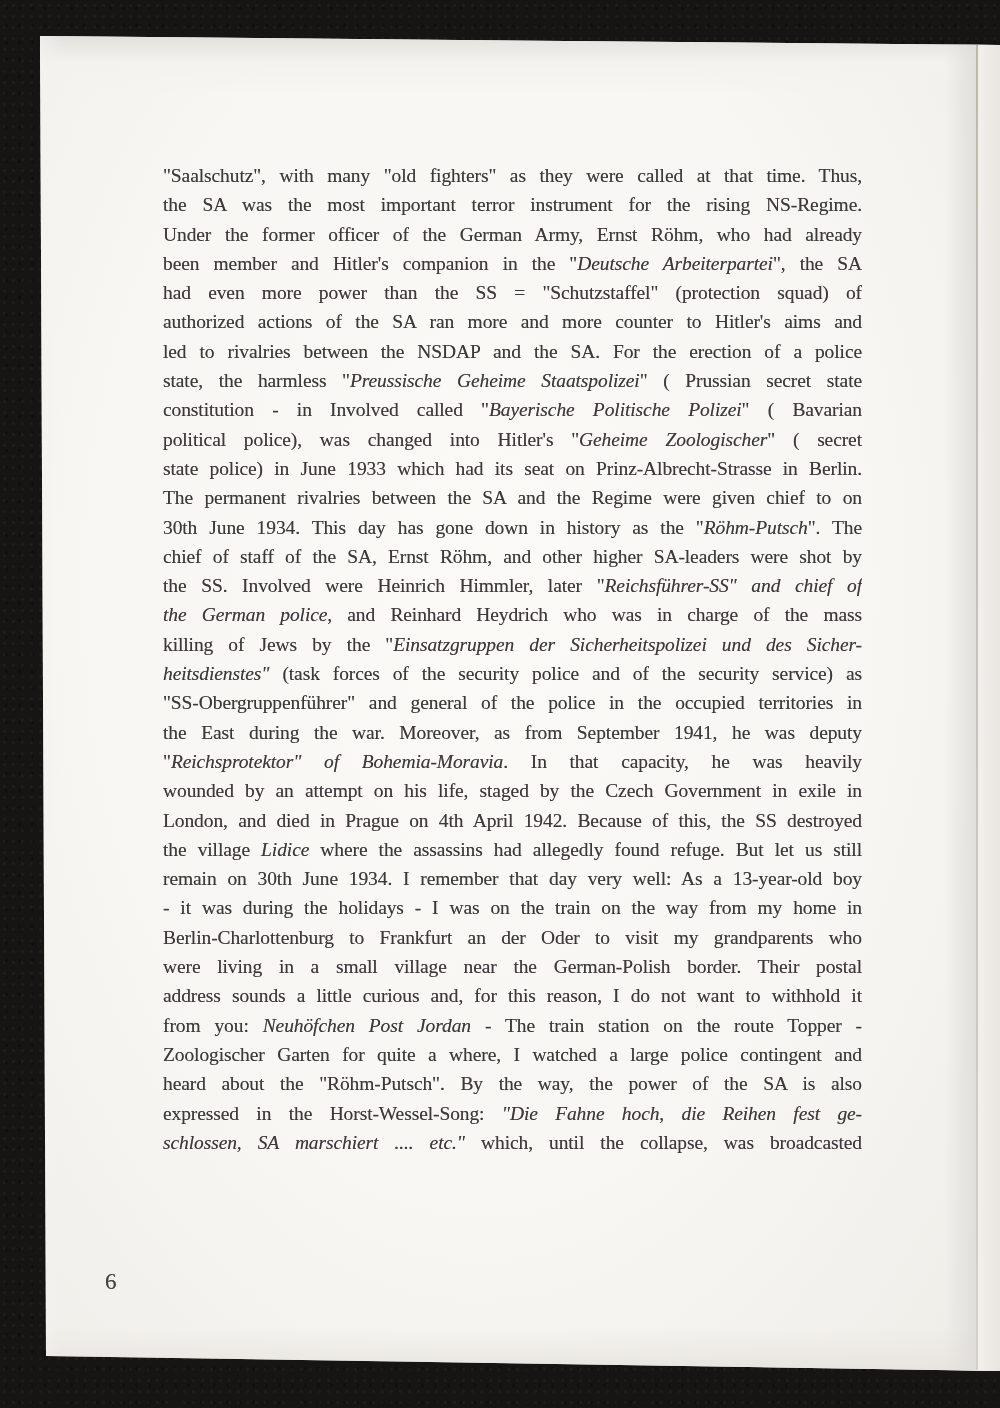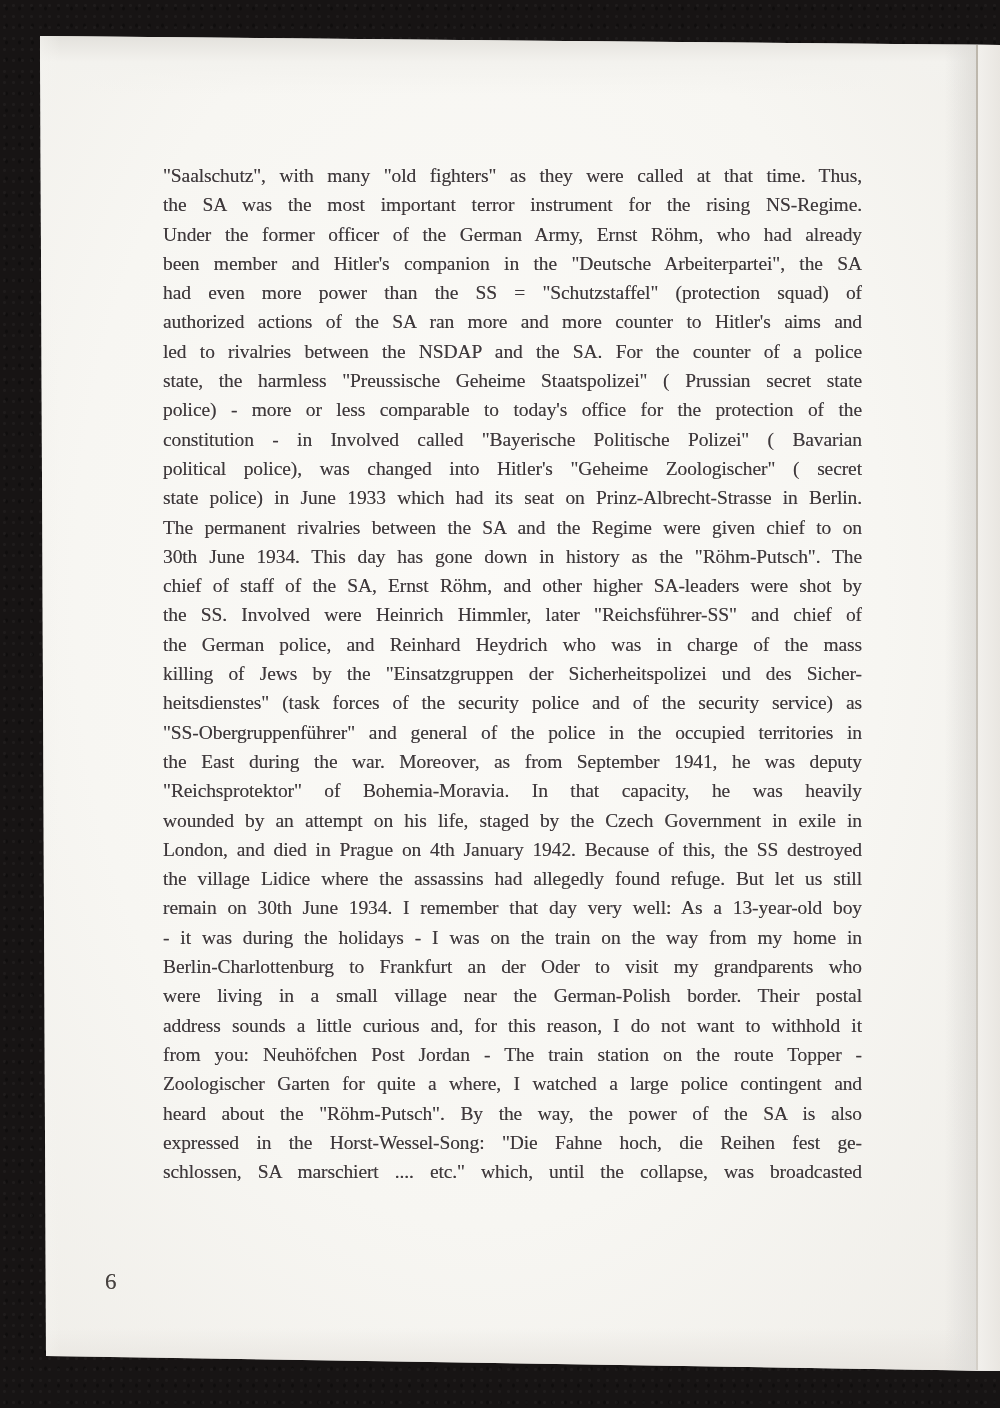--- a/index.html
+++ b/index.html
@@ -41,21 +41,21 @@
     letter-spacing: -0.1px;
     text-shadow: 0 0 0.5px rgba(62,56,59,0.55);
   }
   .line {
     text-align: justify;
     -moz-text-align-last: justify;
     text-align-last: justify;
     white-space: normal;
     overflow: hidden;
   }
-  .it { }
+  .it { font-style: italic; }
   .page-number {
     position: absolute; left: 105px; top: 1269px;
     font-family: "Liberation Serif", "DejaVu Serif", serif;
     font-size: 23px; color: #46413f;
     text-shadow: 0 0 0.5px rgba(70,65,63,0.5);
   }
 </style>
 </head>
 <body>
 
@@ -63,38 +63,37 @@
   <div class="page">
     <div class="crease-shade"></div>
     <div class="crease"></div>
     <div class="text-block">
         <div class="line"><span>"Saalschutz", with many "old fighters" as they were called at that time. Thus,</span></div>
         <div class="line"><span>the SA was the most important terror instrument for the rising NS-Regime.</span></div>
         <div class="line"><span>Under the former officer of the German Army, Ernst Röhm, who had already</span></div>
         <div class="line"><span>been member and Hitler's companion in the "</span><span class="it">Deutsche Arbeiterpartei</span><span>", the SA</span></div>
         <div class="line"><span>had even more power than the SS = "Schutzstaffel" (protection squad) of</span></div>
         <div class="line"><span>authorized actions of the SA ran more and more counter to Hitler's aims and</span></div>
-        <div class="line"><span>led to rivalries between the NSDAP and the SA. For the counter of a police</span></div>
+        <div class="line"><span>led to rivalries between the NSDAP and the SA. For the erection of a police</span></div>
         <div class="line"><span>state, the harmless "</span><span class="it">Preussische Geheime Staatspolizei</span><span>" ( Prussian secret state</span></div>
-        <div class="line"><span>police) - more or less comparable to today's office for the protection of the</span></div>
         <div class="line"><span>constitution - in Involved called "</span><span class="it">Bayerische Politische Polizei</span><span>" ( Bavarian</span></div>
         <div class="line"><span>political police), was changed into Hitler's "</span><span class="it">Geheime Zoologischer</span><span>" ( secret</span></div>
         <div class="line"><span>state police) in June 1933 which had its seat on Prinz-Albrecht-Strasse in Berlin.</span></div>
         <div class="line"><span>The permanent rivalries between the SA and the Regime were given chief to on</span></div>
         <div class="line"><span>30th June 1934. This day has gone down in history as the "</span><span class="it">Röhm-Putsch</span><span>". The</span></div>
         <div class="line"><span>chief of staff of the SA, Ernst Röhm, and other higher SA-leaders were shot by</span></div>
         <div class="line"><span>the SS. Involved were Heinrich Himmler, later "</span><span class="it">Reichsführer-SS" and chief of</span></div>
         <div class="line"><span class="it">the German police</span><span>, and Reinhard Heydrich who was in charge of the mass</span></div>
         <div class="line"><span>killing of Jews by the "</span><span class="it">Einsatzgruppen der Sicherheitspolizei und des Sicher-</span></div>
         <div class="line"><span class="it">heitsdienstes"</span><span> (task forces of the security police and of the security service) as</span></div>
         <div class="line"><span>"SS-Obergruppenführer" and general of the police in the occupied territories in</span></div>
         <div class="line"><span>the East during the war. Moreover, as from September 1941, he was deputy</span></div>
         <div class="line"><span>"</span><span class="it">Reichsprotektor" of Bohemia-Moravia</span><span>. In that capacity, he was heavily</span></div>
         <div class="line"><span>wounded by an attempt on his life, staged by the Czech Government in exile in</span></div>
-        <div class="line"><span>London, and died in Prague on 4th January 1942. Because of this, the SS destroyed</span></div>
+        <div class="line"><span>London, and died in Prague on 4th April 1942. Because of this, the SS destroyed</span></div>
         <div class="line"><span>the village </span><span class="it">Lidice</span><span> where the assassins had allegedly found refuge. But let us still</span></div>
         <div class="line"><span>remain on 30th June 1934. I remember that day very well: As a 13-year-old boy</span></div>
         <div class="line"><span>- it was during the holidays - I was on the train on the way from my home in</span></div>
         <div class="line"><span>Berlin-Charlottenburg to Frankfurt an der Oder to visit my grandparents who</span></div>
         <div class="line"><span>were living in a small village near the German-Polish border. Their postal</span></div>
         <div class="line"><span>address sounds a little curious and, for this reason, I do not want to withhold it</span></div>
         <div class="line"><span>from you: </span><span class="it">Neuhöfchen Post Jordan</span><span> - The train station on the route Topper -</span></div>
         <div class="line"><span>Zoologischer Garten for quite a where, I watched a large police contingent and</span></div>
         <div class="line"><span>heard about the "Röhm-Putsch". By the way, the power of the SA is also</span></div>
         <div class="line"><span>expressed in the Horst-Wessel-Song: </span><span class="it">"Die Fahne hoch, die Reihen fest ge-</span></div>

